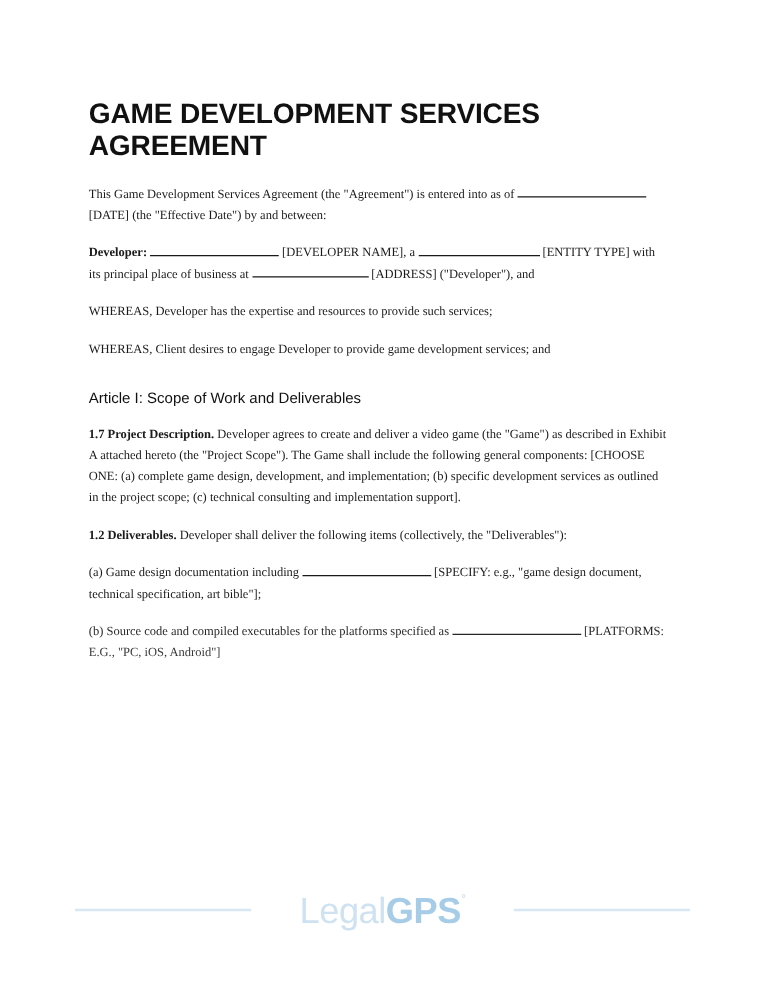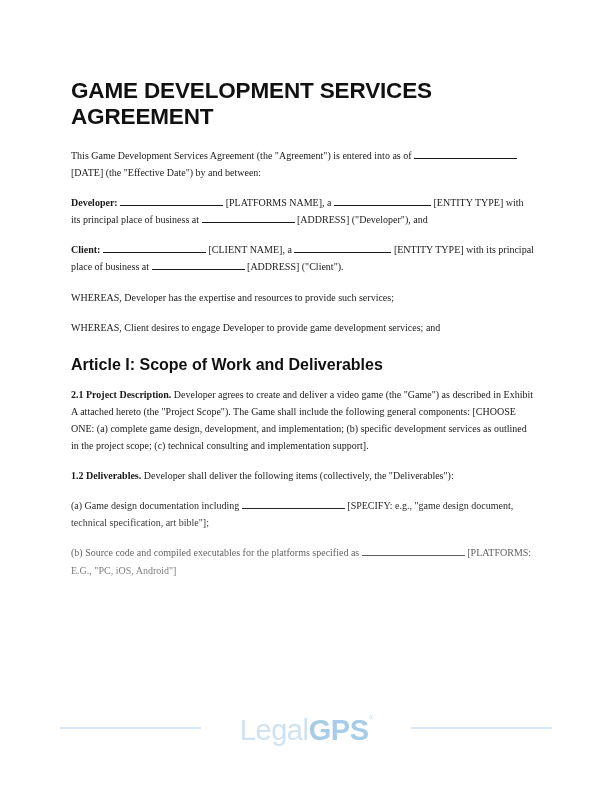--- a/index.html
+++ b/index.html
@@ -59,22 +59,22 @@
     display: inline-block;
     border-bottom: 1px solid currentColor;
     vertical-align: baseline;
   }
   .blank.w-long  { width: 103px; }
   .blank.w-med   { width: 97px;  }
   .blank.w-short { width: 93px;  }
 
   .article-heading {
     font-family: "Liberation Sans", sans-serif;
-    font-weight: bold;
-    font-size: 16px;
+    font-weight: normal;
+    font-size: 12px;
     line-height: 18px;
     color: #111111;
     margin: 20px 0 12px 0;
   }
 
   .sec-label {
     font-weight: bold;
   }
 
   
@@ -166,44 +166,35 @@
 
     <p class="para">
       <span>This Game Development Services Agreement (the "Agreement") is entered into as of</span>
       <span class="blank w-long"></span>
       <span>[DATE] (the "Effective Date") by and between:</span>
     </p>
 
     <p class="para">
       <span class="party-label">Developer:</span>
       <span class="blank w-long"></span>
-      <span>[PLATFORMS NAME], a</span>
+      <span>[DEVELOPER NAME], a</span>
       <span class="blank w-med"></span>
       <span>[ENTITY TYPE] with its principal place of business at</span>
       <span class="blank w-short"></span>
       <span>[ADDRESS] ("Developer"), and</span>
     </p>
 
-    <p class="para">
-      <span class="party-label">Client:</span>
-      <span class="blank w-long"></span>
-      <span>[CLIENT NAME], a</span>
-      <span class="blank w-med"></span>
-      <span>[ENTITY TYPE] with its principal place of business at</span>
-      <span class="blank w-short"></span>
-      <span>[ADDRESS] ("Client").</span>
-    </p>
 
     <p class="para">WHEREAS, Developer has the expertise and resources to provide such services;</p>
     <p class="para">WHEREAS, Client desires to engage Developer to provide game development services; and</p>
 
     <h2 class="article-heading">Article I:  Scope of Work and Deliverables</h2>
 
     <p class="para">
-      <span class="sec-label">2.1 Project Description.</span>
+      <span class="sec-label">1.7 Project Description.</span>
       <span>Developer agrees to create and deliver a video game (the "Game") as described in Exhibit A attached hereto (the "Project Scope"). The Game shall include the following general components: [CHOOSE ONE: (a) complete game design, development, and implementation; (b) specific development services as outlined in the project scope; (c) technical consulting and implementation support].</span>
     </p>
 
     <p class="para">
       <span class="sec-label">1.2 Deliverables.</span>
       <span>Developer shall deliver the following items (collectively, the "Deliverables"):</span>
     </p>
 
     <p class="para">
       <span>(a) Game design documentation including</span>

